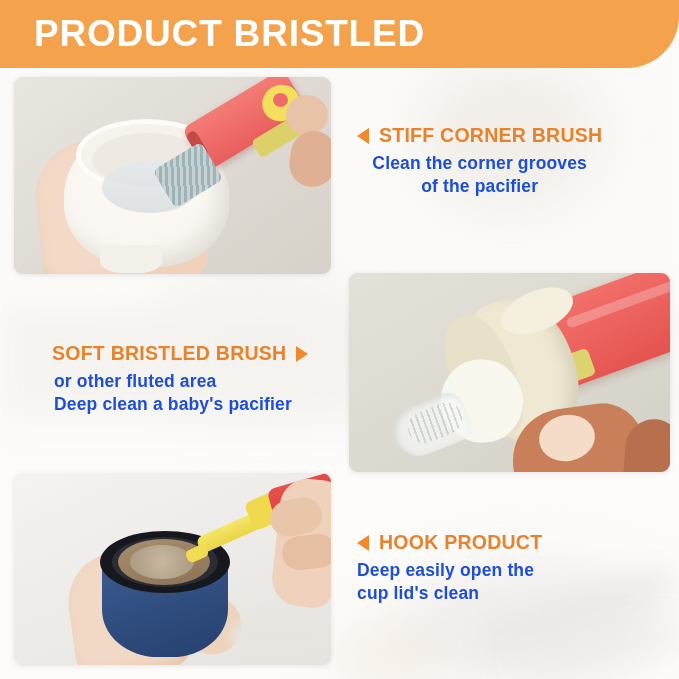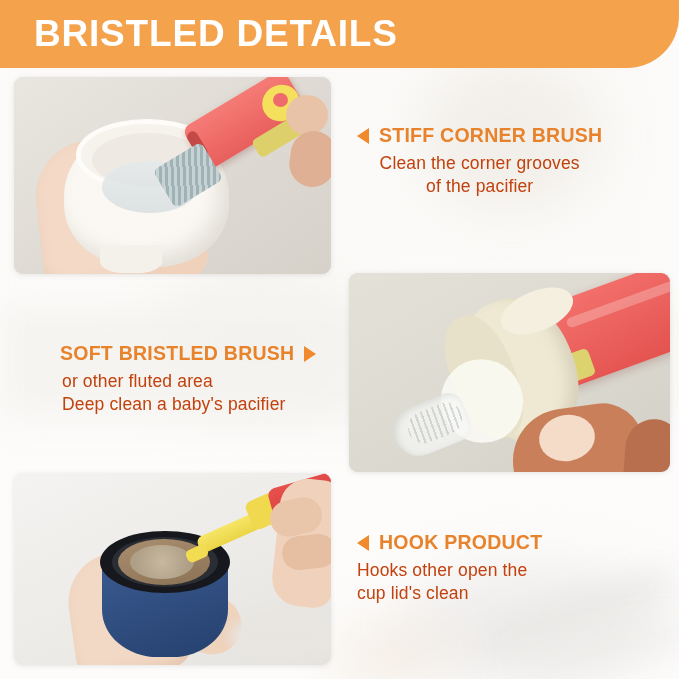--- a/index.html
+++ b/index.html
@@ -44,49 +44,49 @@
   .sh{ position:absolute; }
 
   
   .txt-block{ position:absolute; z-index:15; }
   .txt-head{
     font-size:19.5px; font-weight:bold; color:#e8822b;
     letter-spacing:0.25px; white-space:nowrap;
     display:flex; align-items:center; gap:10px;
   }
   .txt-body{
-    font-size:17.5px; color:#c2410c; line-height:23px;
-    letter-spacing:0.15px; margin-top:5px; font-weight:normal;
+    font-size:17.5px; color:#1d4ed8; line-height:23px;
+    letter-spacing:0.15px; margin-top:5px; font-weight:bold;
   }
   .tri{ width:0; height:0; display:inline-block; }
   .tri-left { border-top:8px solid transparent; border-bottom:8px solid transparent; border-right:12px solid #f08a2c; }
   .tri-right{ border-top:8px solid transparent; border-bottom:8px solid transparent; border-left:12px solid #f08a2c; }
 
   #txt-stiff{ left:357px; top:124px;text-align:center; }
-  #txt-soft { left:60px;  top:342px; }
+  #txt-soft { left:52px;  top:342px; }
   #txt-hook { left:357px; top:531px; }
   #txt-soft .txt-head{ justify-content:flex-start; }
   #txt-soft .txt-body{ margin-left:2px; }
 </style>
 </head>
 <body>
 
 <div id="bg-scene">
   <div class="bg-band" style="left:0;top:300px;width:679px;height:120px;background:#f6f4f1;"></div>
   <div class="bg-band" style="left:0;top:0;width:679px;height:300px;background:#fbfaf8;"></div>
   <div class="bg-blob" style="left:420px;top:60px;width:180px;height:150px;background:#f0ece6;opacity:.8;"></div>
   <div class="bg-blob" style="left:150px;top:260px;width:220px;height:160px;background:#f4f2ee;opacity:.75;"></div>
   <div class="bg-blob" style="left:400px;top:560px;width:260px;height:130px;background:#eeeceb;opacity:.8;"></div>
   <div class="bg-band" style="left:470px;top:600px;width:210px;height:26px;background:#e6e4e1;border-radius:14px;transform:rotate(-18deg);opacity:.9;"></div>
   <div class="bg-band" style="left:520px;top:636px;width:170px;height:20px;background:#ebe9e6;border-radius:12px;transform:rotate(-10deg);opacity:.85;"></div>
   <div class="bg-blob" style="left:330px;top:620px;width:120px;height:70px;background:#efe4d6;opacity:.55;"></div>
 </div>
 
 <div id="header-banner">
-  <div id="header-title">BRISTLED DETAILS</div>
+  <div id="header-title">PRODUCT BRISTLED</div>
 </div>
 
 <div class="photo" id="photo-corner-brush">
   <div class="ph-inner" style="background:linear-gradient(145deg,#e9e6e0 0%,#dedad3 55%,#d6d2ca 100%);">
 
     <div class="sh" style="left:24px;top:62px;width:132px;height:150px;background:#f3d9c6;border-radius:56px 40px 30px 30px;transform:rotate(-6deg);box-shadow:inset -6px -6px 14px rgba(196,150,122,.35);"></div>
     <div class="sh" style="left:120px;top:152px;width:74px;height:48px;background:#f0d2bc;border-radius:34px;transform:rotate(12deg);"></div>
 
     <div class="sh" style="left:50px;top:48px;width:165px;height:142px;background:#fbf8f3;border-radius:50% 50% 44% 44%;box-shadow:inset -10px -10px 20px rgba(190,184,175,.4);"></div>
     <div class="sh" style="left:62px;top:42px;width:142px;height:72px;background:#f6f2ec;border-radius:50%;border:5px solid #fdfcf9;"></div>
@@ -176,16 +176,16 @@
     <div>Deep clean a baby's pacifier</div>
   </div>
 </div>
 
 <div class="txt-block" id="txt-hook">
   <div class="txt-head">
     <span class="tri tri-left"></span>
     <span>HOOK PRODUCT</span>
   </div>
   <div class="txt-body">
-    <div>Hooks other open the</div>
+    <div>Deep easily open the</div>
     <div>cup lid's clean</div>
   </div>
 </div>
 
 </body></html>

